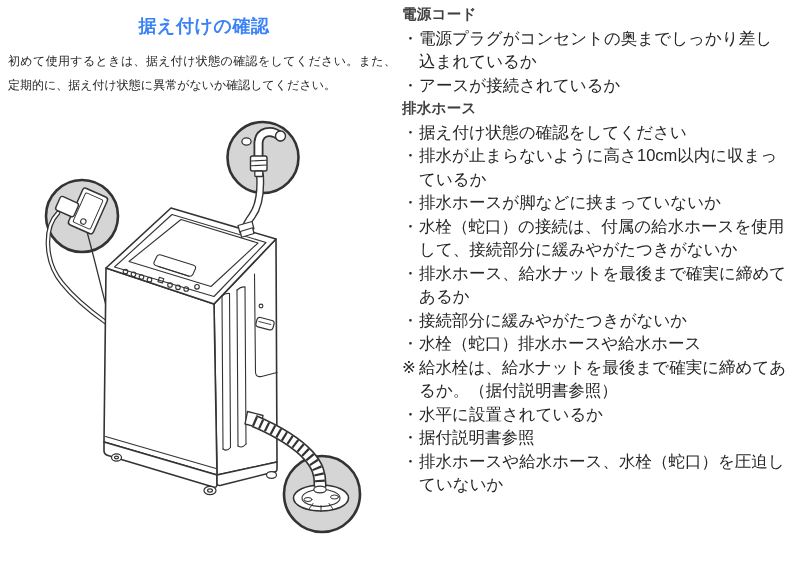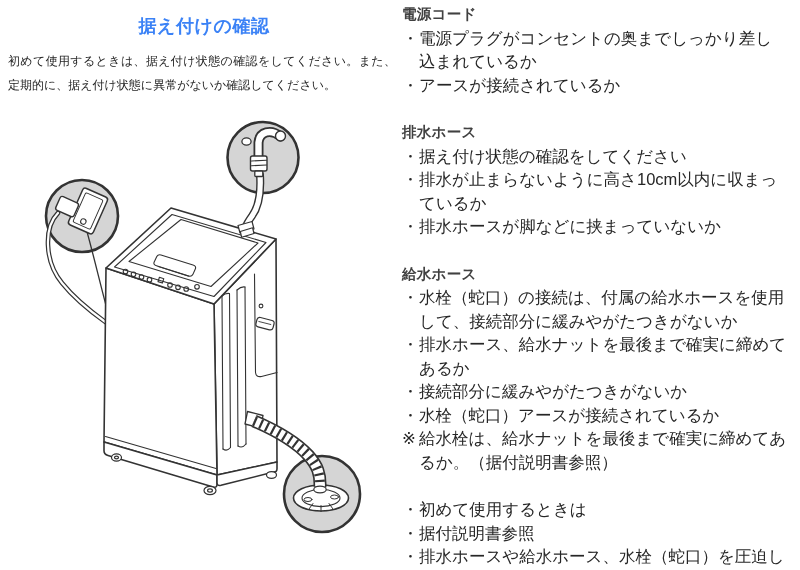--- a/index.html
+++ b/index.html
@@ -14,21 +14,21 @@
   
   .left-col{position:absolute;left:8px;top:2px;width:392px;}
   .page-title{margin:12px;font-size:18px;line-height:24px;font-weight:700;color:#3b82f6;letter-spacing:0.5px;text-align:center;}
   .intro{margin:7px 0 0 0;font-size:12px;line-height:23.5px;width:388px;
          text-align:justify;text-justify:inter-ideograph;color:#262626;}
   .illustration{position:absolute;left:22px;top:113px;}
 
   
   .right-col{position:absolute;left:400px;top:3px;width:400px;}
   .sec{padding-left:2px;}
-  .sec + .sec{margin-top:24px;}
+  .sec + .sec{margin-top:0;}
   .sec-heading{margin:0;font-size:14.5px;line-height:23.5px;font-weight:700;color:#404040;letter-spacing:0.3px;}
   .item{display:flex;align-items:flex-start;font-size:16.5px;line-height:23.5px;color:#262626;}
   .marker{flex:0 0 17px;}
   .txt{width:368px;}
 </style>
 </head>
 <body>
 
 <div class="page">
 
@@ -156,46 +156,45 @@
         <div class="item">
           <span class="marker">・</span>
           <span class="txt">排水が止まらないように高さ10cm以内に収まっているか</span>
         </div>
         <div class="item">
           <span class="marker">・</span>
           <span class="txt">排水ホースが脚などに挟まっていないか</span>
         </div>
       </section>
       <section class="sec">
-        <h3 class="sec-heading">給水ホース</h3>
         <div class="item">
           <span class="marker">・</span>
           <span class="txt">水栓（蛇口）の接続は、付属の給水ホースを使用して、接続部分に緩みやがたつきがないか</span>
         </div>
         <div class="item">
           <span class="marker">・</span>
           <span class="txt">排水ホース、給水ナットを最後まで確実に締めてあるか</span>
         </div>
         <div class="item">
           <span class="marker">・</span>
           <span class="txt">接続部分に緩みやがたつきがないか</span>
         </div>
         <div class="item">
           <span class="marker">・</span>
-          <span class="txt">水栓（蛇口）アースが接続されているか</span>
+          <span class="txt">水栓（蛇口）排水ホースや給水ホース</span>
         </div>
         <div class="item">
           <span class="marker">※</span>
           <span class="txt">給水栓は、給水ナットを最後まで確実に締めてあるか。（据付説明書参照）</span>
         </div>
       </section>
       <section class="sec">
         <div class="item">
           <span class="marker">・</span>
-          <span class="txt">初めて使用するときは</span>
+          <span class="txt">水平に設置されているか</span>
         </div>
         <div class="item">
           <span class="marker">・</span>
           <span class="txt">据付説明書参照</span>
         </div>
         <div class="item">
           <span class="marker">・</span>
           <span class="txt">排水ホースや給水ホース、水栓（蛇口）を圧迫していないか</span>
         </div>
       </section>

